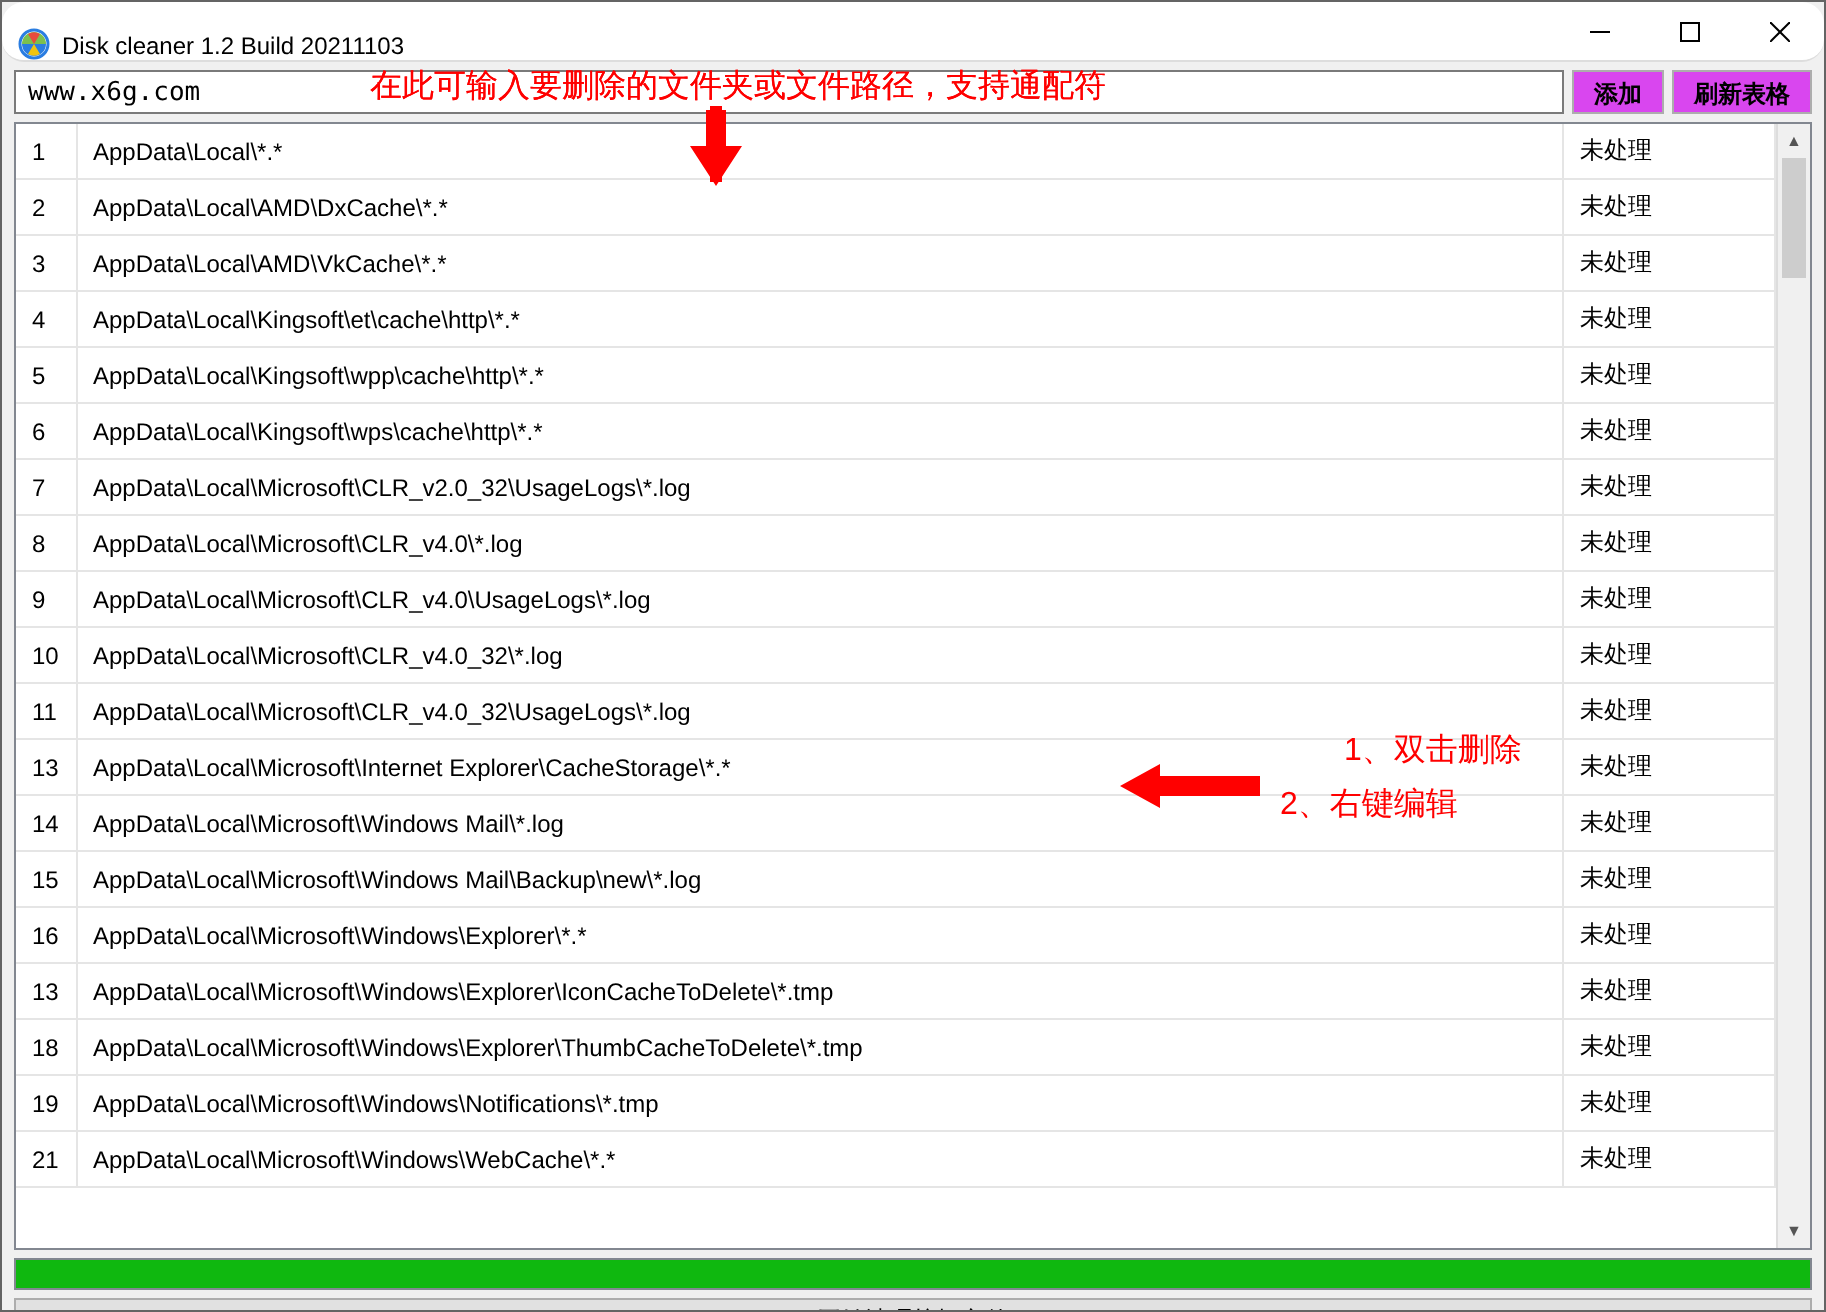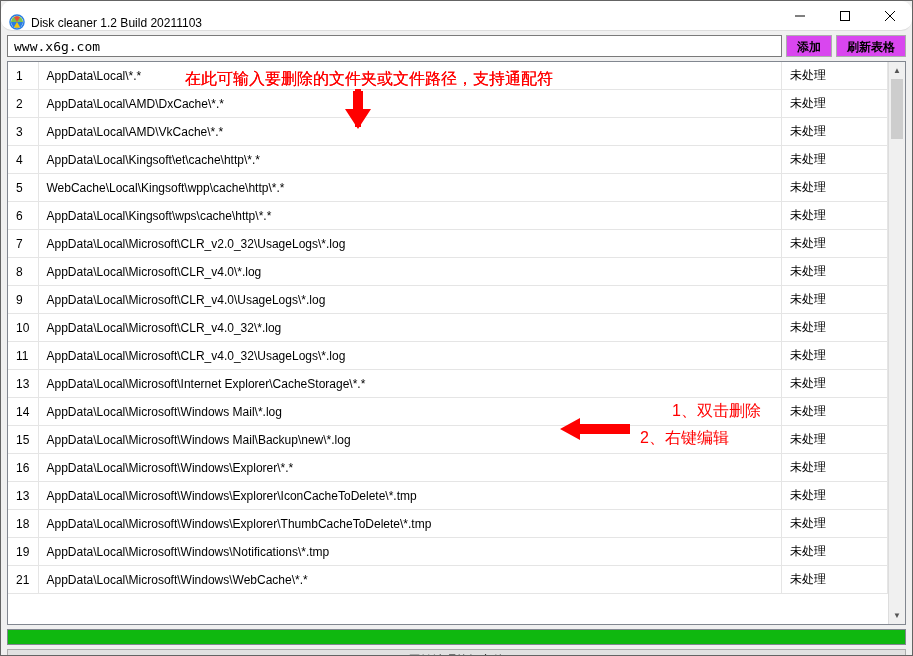--- a/index.html
+++ b/index.html
@@ -20,21 +20,21 @@
 td.idx { width: 30px; text-align: left; color: #000; }
 td.path { color: #000; margin-top: 13px; }
 td.status { width: 106px; color: #000; }
 .vscroll { width: 17px; background: #f0f0f0; border-left: 1px solid #ddd; position: relative; }
 .vscroll .arrow { height: 17px; display: flex; align-items: center; justify-content: center; color: #555; font-size: 8px; }
 .vscroll .thumb { position: absolute; top: 17px; left: 2px; right: 2px; height: 60px; background: #cdcdcd; border-radius: 0; }
 .progress { margin: 4px 6px 0 6px; height: 16px; background: #0fb80f; border: 1px solid #828790; }
 .footer-btn { margin: 4px 6px 6px 6px; height: 22px; border: 1px solid #adadad; background: #e1e1e1; display: flex; align-items: center; justify-content: center; font-size: 12px; cursor: pointer; }
 
 
-.overlay { position: absolute; pointer-events: none; z-index: 100; margin-top: 36px; }
+.overlay { position: absolute; pointer-events: none; z-index: 100; }
 .anno-top-text { position: absolute; top: 33px; left: 185px; color: #ff0000; font-size: 16px; font-family: SimSun, sans-serif; white-space: nowrap; text-shadow: 0 0 0 #ff0000; }
 .anno-down-arrow { position: absolute; top: 45px; left: 345px; width: 26px; height: 48px; }
 .anno-right-text1 { position: absolute; top: 365px; left: 672px; color: #ff0000; font-size: 16px; font-family: SimSun, sans-serif; white-space: nowrap; }
 .anno-right-text2 { position: absolute; top: 392px; left: 640px; color: #ff0000; font-size: 16px; font-family: SimSun, sans-serif; white-space: nowrap; }
 .anno-left-arrow { position: absolute; top: 382px; left: 560px; width: 70px; height: 22px; }
 </style>
 </head>
 <body>
 
 <div class="titlebar">
@@ -93,21 +93,21 @@
             <td class="path">AppData\Local\AMD\VkCache\*.*</td>
             <td class="status">未处理</td>
           </tr>
           <tr>
             <td class="idx">4</td>
             <td class="path">AppData\Local\Kingsoft\et\cache\http\*.*</td>
             <td class="status">未处理</td>
           </tr>
           <tr>
             <td class="idx">5</td>
-            <td class="path">WebCache\Local\Kingsoft\wpp\cache\http\*.*</td>
+            <td class="path">AppData\Local\Kingsoft\wpp\cache\http\*.*</td>
             <td class="status">未处理</td>
           </tr>
           <tr>
             <td class="idx">6</td>
             <td class="path">AppData\Local\Kingsoft\wps\cache\http\*.*</td>
             <td class="status">未处理</td>
           </tr>
           <tr>
             <td class="idx">7</td>
             <td class="path">AppData\Local\Microsoft\CLR_v2.0_32\UsageLogs\*.log</td>

